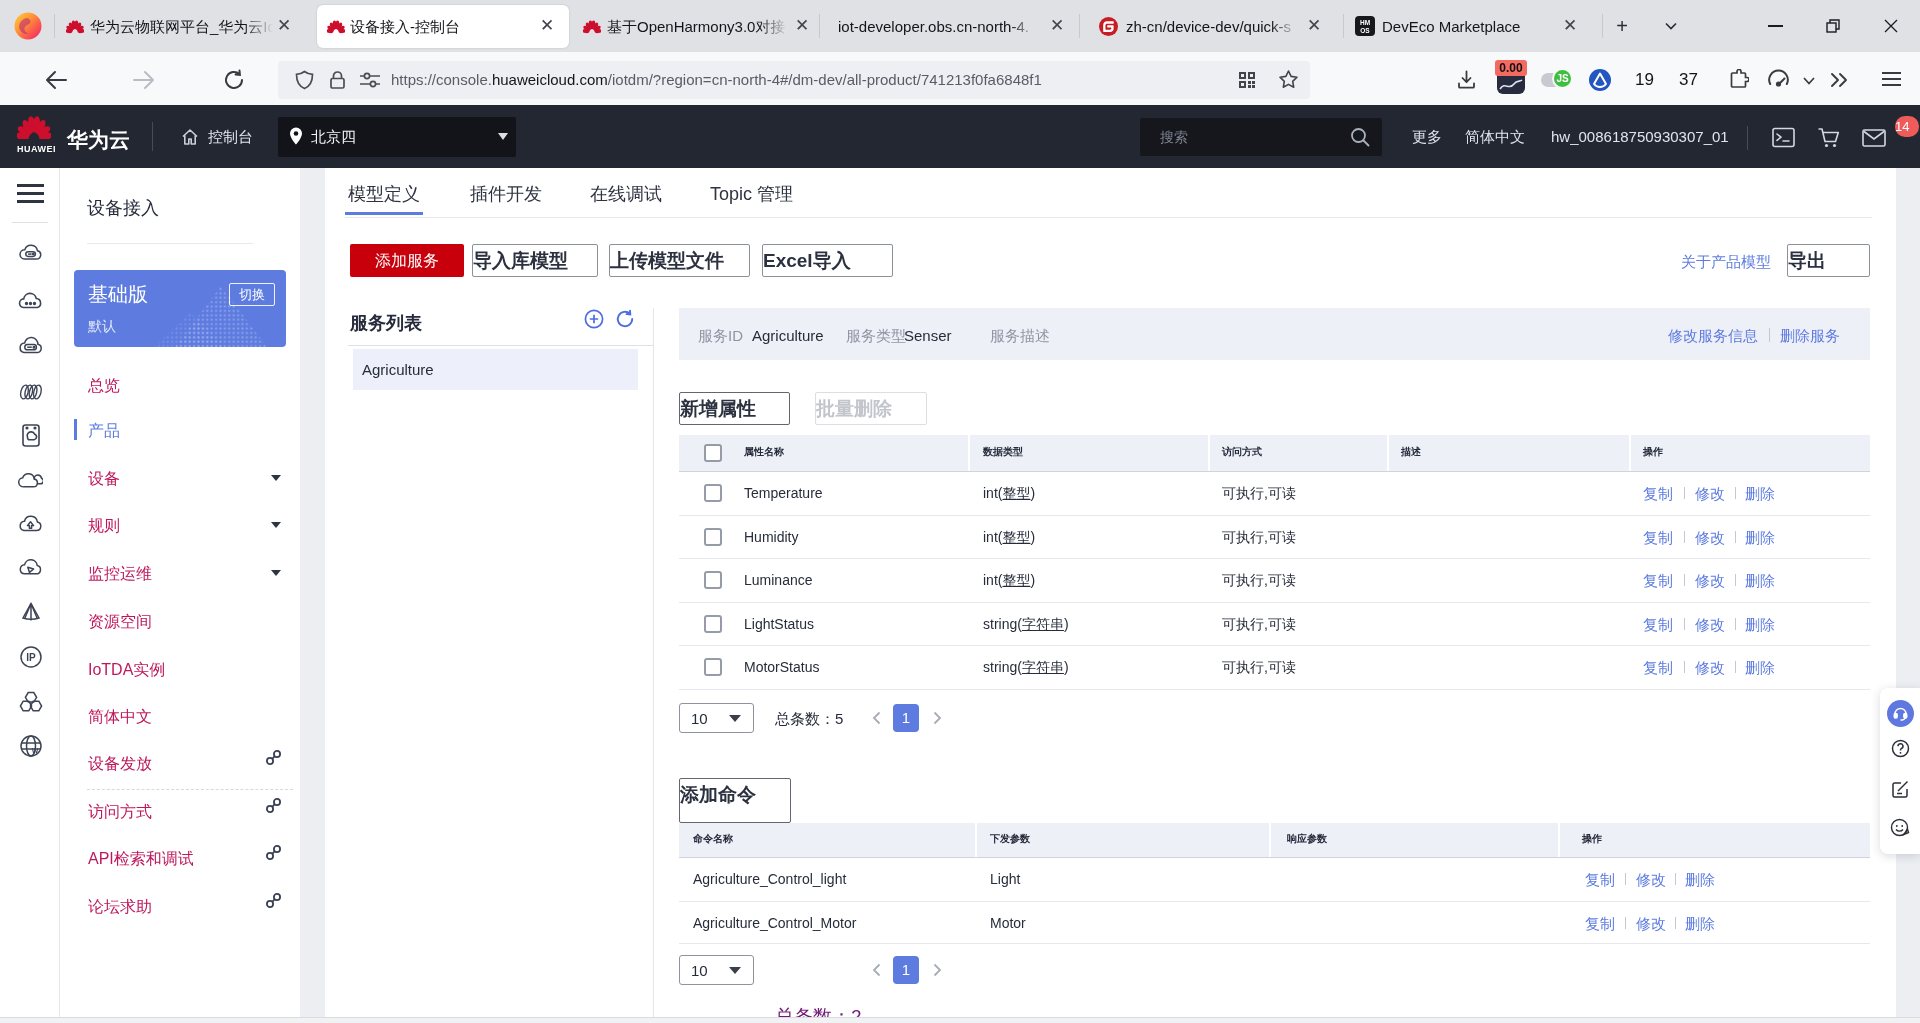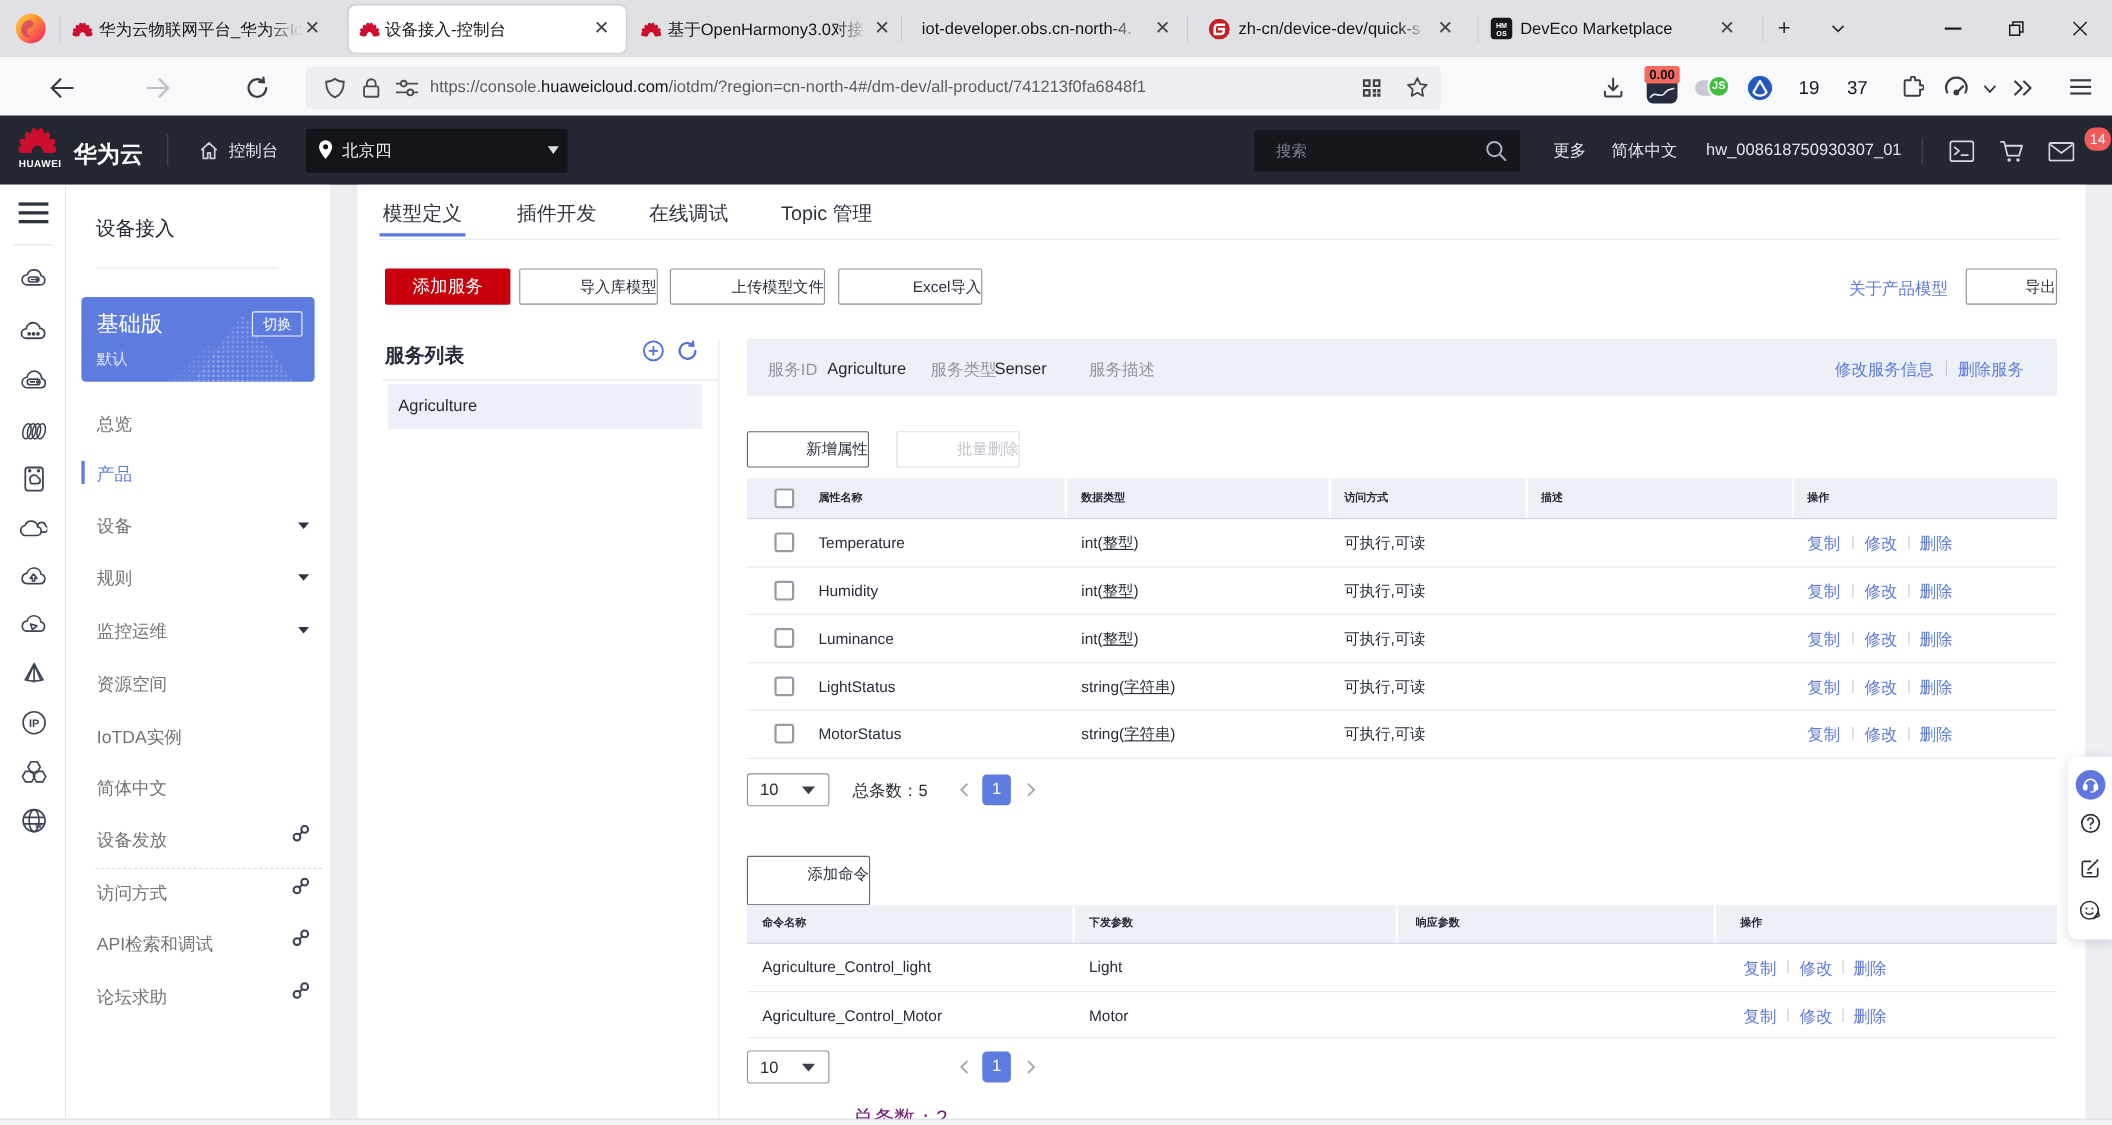--- a/index.html
+++ b/index.html
@@ -16,24 +16,24 @@
 #activetab { left:317px; top:5px; width:252px; height:43px; background:#fff; border-radius:6px; box-shadow:0 0 2px rgba(0,0,0,.18); }
 #navbar { left:0; top:52px; width:1920px; height:53px; background:#f8f9fb; }
 #urlbar { left:278px; top:61px; width:1032px; height:38px; background:#edeff2; border-radius:4px; }
 #hwheader { left:0; top:105px; width:1920px; height:63px; background:#232731; }
 .hwtxt { color:#dfe4ee; font-size:15px; white-space:nowrap; }
 
 #pagebg { left:0; top:168px; width:1920px; height:849px; background:#eceef2; }
 #rail { left:0; top:168px; width:60px; height:849px; background:#fff; border-right:1px solid #e6e7ea; }
 #menu { left:60px; top:168px; width:240px; height:849px; background:#fff; }
 #card { left:325px; top:168px; width:1571px; height:849px; background:#fff; }
-.mitem { left:88px; font-size:16px; color:#737373; white-space:nowrap; }
+.mitem { left:88px; font-size:16px; color:#be185d; white-space:nowrap; }
 .caret { left:271px; width:0; height:0; border-left:5px solid transparent; border-right:5px solid transparent; border-top:6px solid #2f3444; }
 .blue { color:#5e7ce0; }
-.btn { border:1px solid #8c9097; border-radius:2px; background:#fff; font-size:14px; color:#2b313f; text-align:right; }
+.btn { border:1px solid #8c9097; border-radius:2px; background:#fff; font-size:19px; color:#2b313f; text-align:left;font-weight:bold; }
 .tabtx { font-size:18px; color:#2e3340; top:182px; }
 .gtx { color:#8f95a3; font-size:15px; }
 .dtx { color:#262c3a; font-size:15px; }
 .btx { color:#5e7ce0; font-size:15px; }
 .vsep { width:1px; height:14px; background:#c3c8d4; }
 .chk { width:18px; height:18px; border:2px solid #969ba8; border-radius:3px; background:#fff; }
 .rowline { left:679px; width:1191px; height:1px; background:#e6e8ee; }
 .cell { font-size:14px; color:#262c3a; white-space:nowrap; }
 .hcell { font-size:10px; font-weight:700; color:#252b3a; white-space:nowrap; }
 .pagesel { width:75px; height:30px; border:1px solid #8f939c; border-radius:3px; background:#fff; }
@@ -301,21 +301,21 @@
       <circle cx="9.5" cy="18.5" r="1.6" fill="#d2d7e1"></circle>
       <circle cx="17.5" cy="18.5" r="1.6" fill="#d2d7e1"></circle>
     </svg>
   </div>
 <div class="abs" style="left:1862px;top:129px">
     <svg width="24" height="18" viewBox="0 0 24 18">
       <rect x="1" y="1" width="22" height="16" rx="1.5" fill="none" stroke="#d2d7e1" stroke-width="1.6"></rect>
       <path d="M2,2.5 L12,10 L22,2.5" fill="none" stroke="#d2d7e1" stroke-width="1.6"></path>
     </svg>
   </div>
-<div class="abs" style="left:1895px;top:116px;width:24px;height:21px;background:#ef5a5a;border-radius:10px;color:#fff;font-size:13px;text-align:center;line-height:21px">14</div>
+<div class="abs" style="left:1895px;top:116px;width:24px;height:21px;background:#ef5a5a;border-radius:10px;color:#fff;font-size:13px;line-height:21px">14</div>
 
 <div class="abs" style="left:17px;top:184px;width:27px;height:3px;background:#2e3442;box-shadow:0 8px 0 #2e3442,0 16px 0 #2e3442"></div>
 <div class="abs" style="left:12px;top:222px;width:36px;height:1px;background:#dfe0e4"></div>
 <div class="abs" style="left:18px;top:241px">
     <svg width="25" height="25" viewBox="0 0 25 25" fill="none" stroke="#3d4456" stroke-width="1.5">
       <path d="M6.5,18 h12 a4.2,4.2 0 0,0 .9,-8.3 A6.5,6.5 0 0,0 6.8,8.8 A4.6,4.6 0 0,0 6.5,18 z"></path>
       <rect x="7.8" y="10.8" width="9.6" height="4.6" rx="2.3"></rect>
       <path d="M10,13.1 h3.6"></path>
       <circle cx="15.3" cy="13.1" r=".7" fill="#3d4456"></circle>
     </svg>

